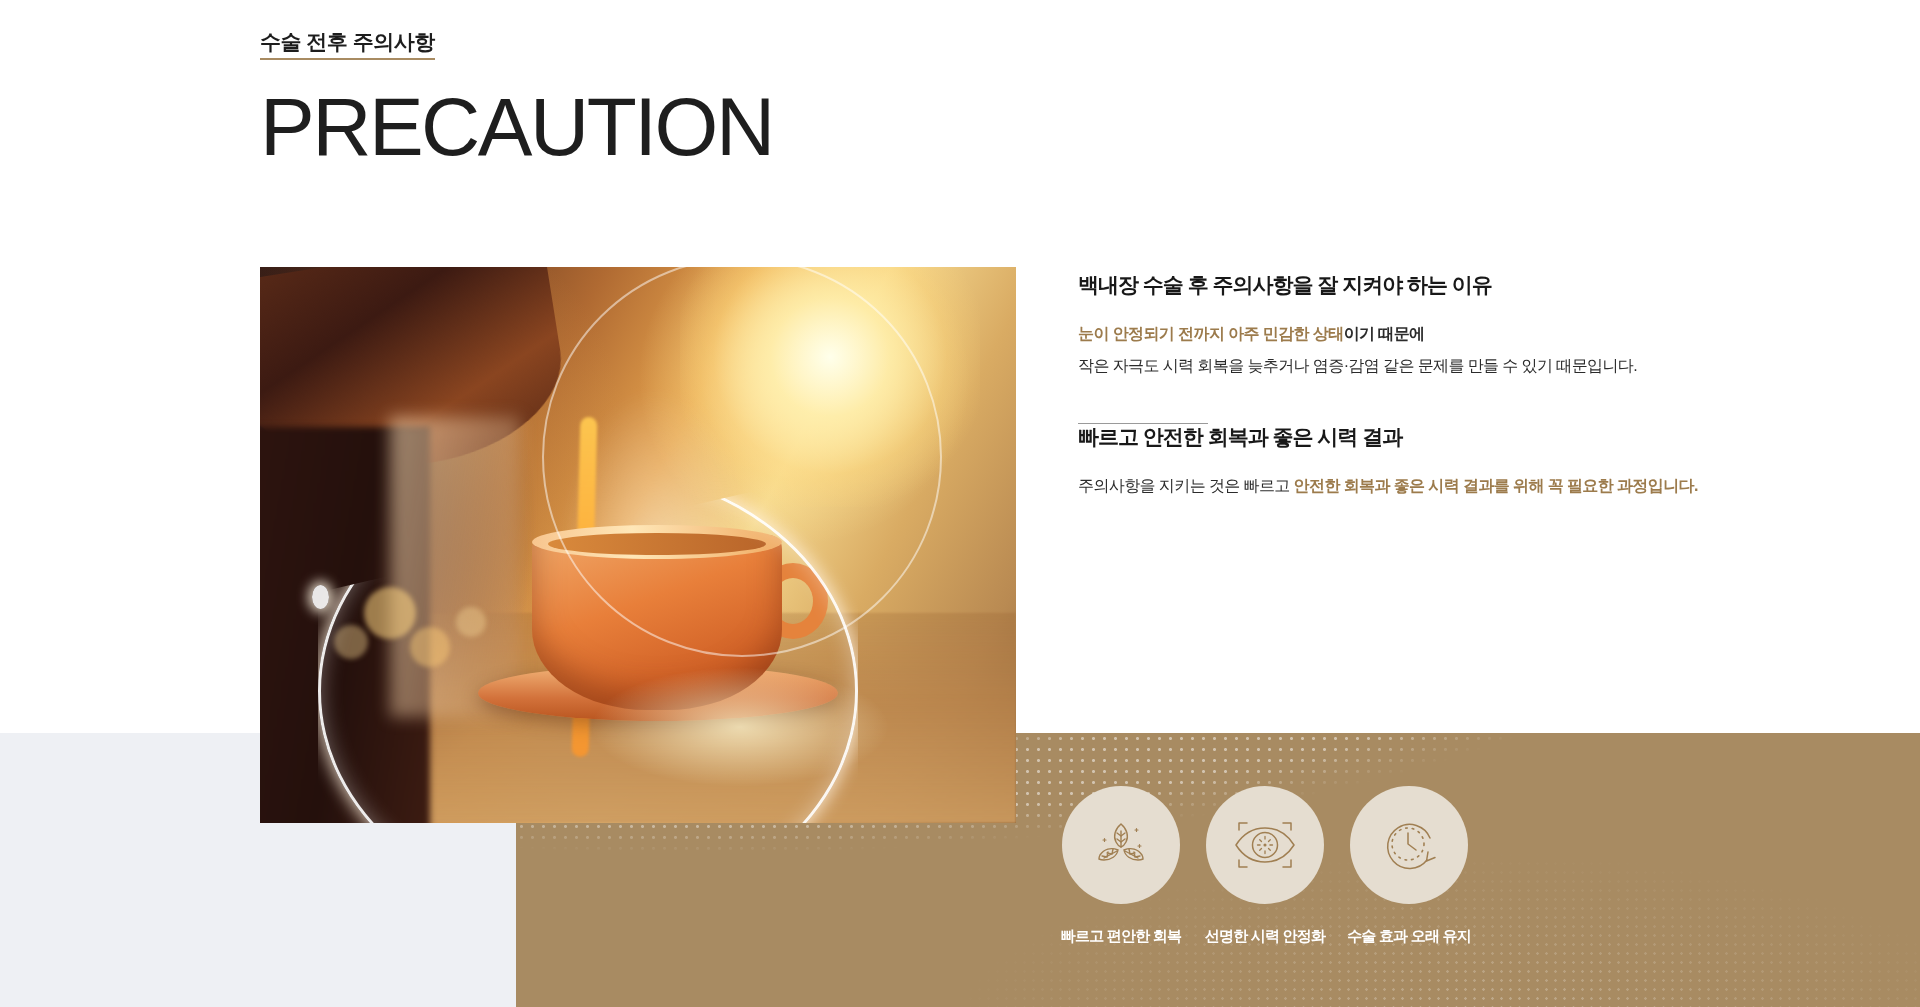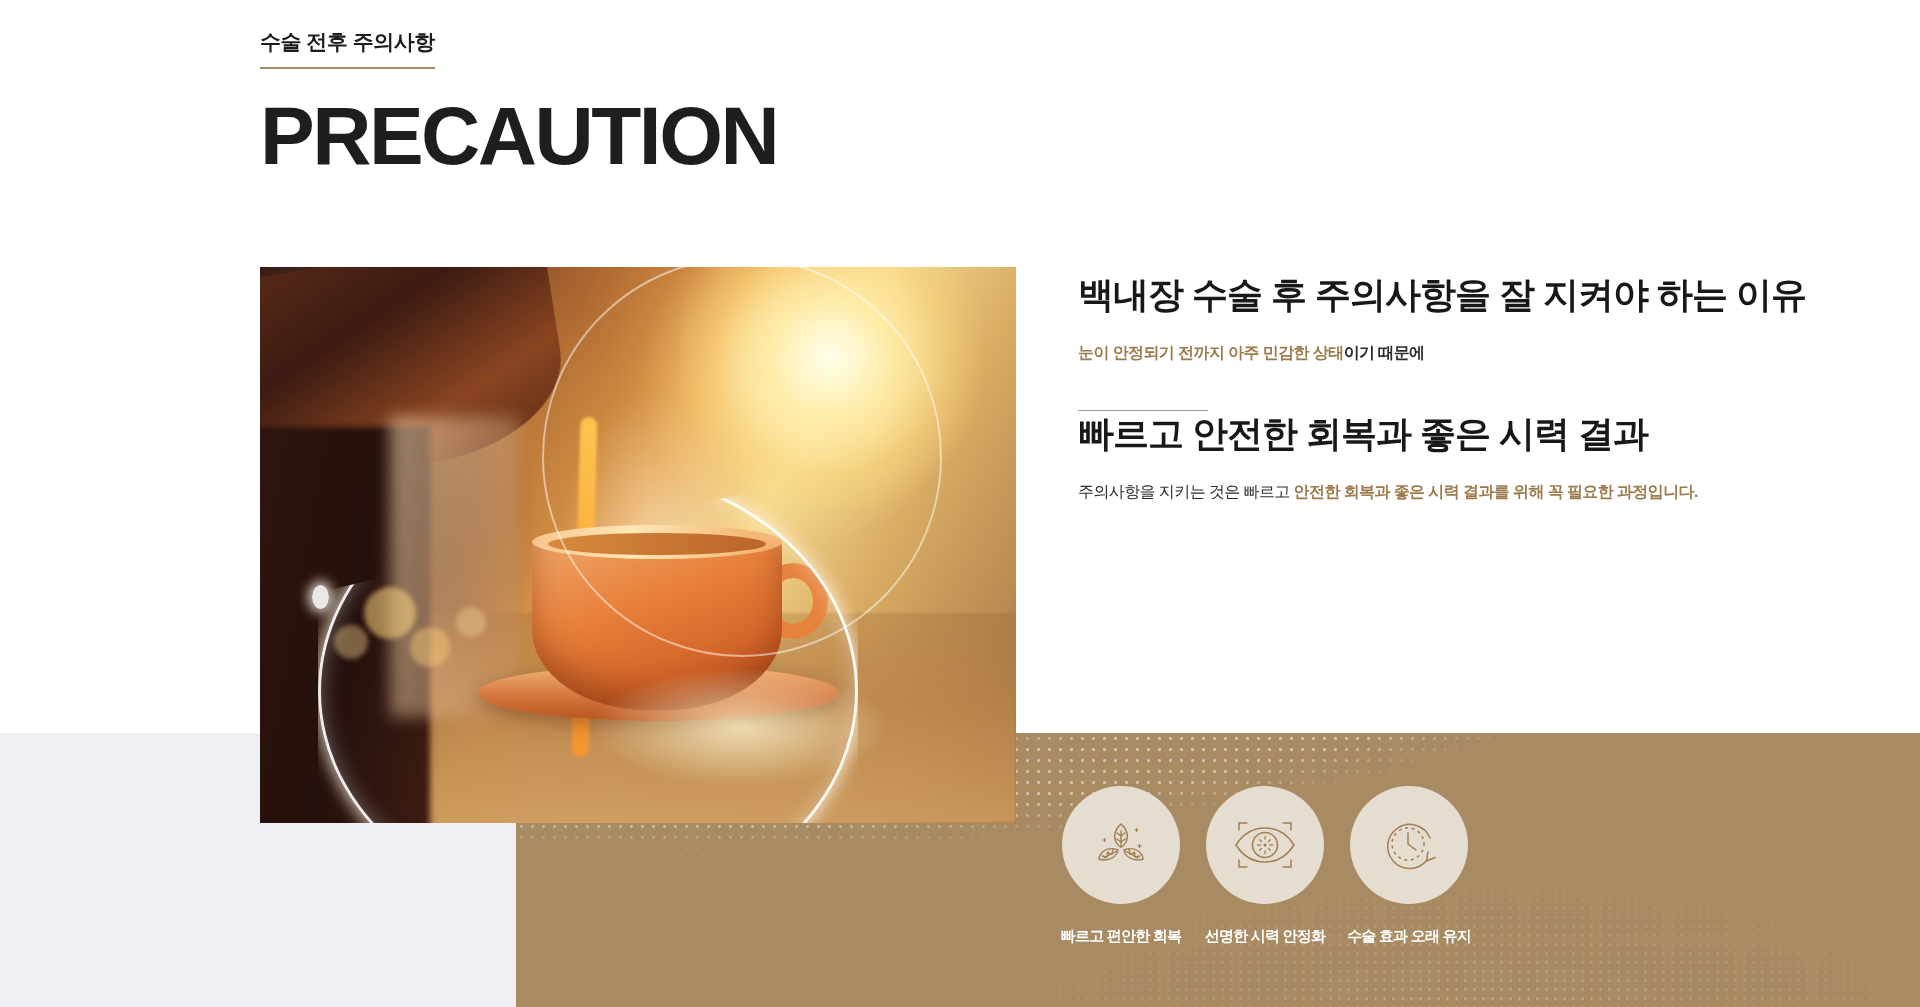--- a/index.html
+++ b/index.html
@@ -35,26 +35,26 @@
     background-size:9px 9px;
     -webkit-mask-image:radial-gradient(ellipse 760px 260px at 960px 300px, #000 10%, transparent 70%);
     mask-image:radial-gradient(ellipse 760px 260px at 960px 300px, #000 10%, transparent 70%);
     opacity:.7;
   }
 
   
   .header{ position:absolute; left:260px; top:28px; z-index:5; }
   .eyebrow{
     font-size:21px; font-weight:700; color:#1d1d1d; letter-spacing:-.5px;
-    padding-bottom:11px; display:inline-block;
+    padding-bottom:2px; display:inline-block;
     border-bottom:2.5px solid #a88b62;
   }
   .bigtitle{
     margin-top:26px;
-    font-size:82px; font-weight:700; color:#1e1e1e;
+    font-size:82px; font-weight:400; color:#1e1e1e;
     letter-spacing:-2.5px; line-height:1;
   }
 
   
   .photo{
     position:absolute; left:260px; top:267px; width:756px; height:556px;
     z-index:4; overflow:hidden;
     background:linear-gradient(118deg,#3a2018 0%,#6b3a20 16%,#b06a32 33%,#e6a44e 48%,#f6d98f 60%,#d9ab63 74%,#b98a52 88%,#8c6238 100%);
   }
   .ph-bg-blur{
@@ -154,21 +154,21 @@
     filter:blur(.6px);
   }
   .ph-glow-bottom{
     position:absolute; left:330px; top:400px; width:300px; height:120px;
     background:radial-gradient(ellipse, rgba(255,248,210,.75), rgba(255,240,180,0) 70%);
   }
 
   
   .txtcol{ position:absolute; left:1078px; top:272px; width:700px; z-index:6; }
   .h2{
-    font-size:36px; font-weight:700; color:#181818;
+    font-size:21px; font-weight:700; color:#181818;
     letter-spacing:-1px; line-height:1.25; white-space:nowrap;
   }
   .body-line{
     font-size:16px; line-height:1.55; letter-spacing:-.6px; color:#2b2b2b;
     white-space:nowrap;
   }
   .line1{ margin-top:24px; font-weight:700; }
   .line2{ margin-top:7px; }
   .gold{ color:#9c7b4c; }
   .gold-b{ color:#9c7b4c; font-weight:700;text-align:right; }
@@ -234,20 +234,21 @@
   <div class="ph-ring-dot"></div>
 </div>
 
 <div class="txtcol">
 
   <div>
     <div class="h2">백내장 수술 후 주의사항을 잘 지켜야 하는 이유</div>
     <div class="body-line line1">
       <span class="gold">눈이 안정되기 전까지 아주 민감한 상태</span><span>이기 때문에</span>
     </div>
+    <div class="body-line line2">작은 자극도 시력 회복을 늦추거나 염증·감염 같은 문제를 만들 수 있기 때문입니다.</div>
   </div>
 
   <div class="divider"></div>
 
   <div class="sec2">
     <div class="h2">빠르고 안전한 회복과 좋은 시력 결과</div>
     <div class="body-line">
       <span>주의사항을 지키는 것은 빠르고 </span><span class="gold-b">안전한 회복과 좋은 시력 결과를 위해 꼭 필요한 과정입니다.</span>
     </div>
   </div>

